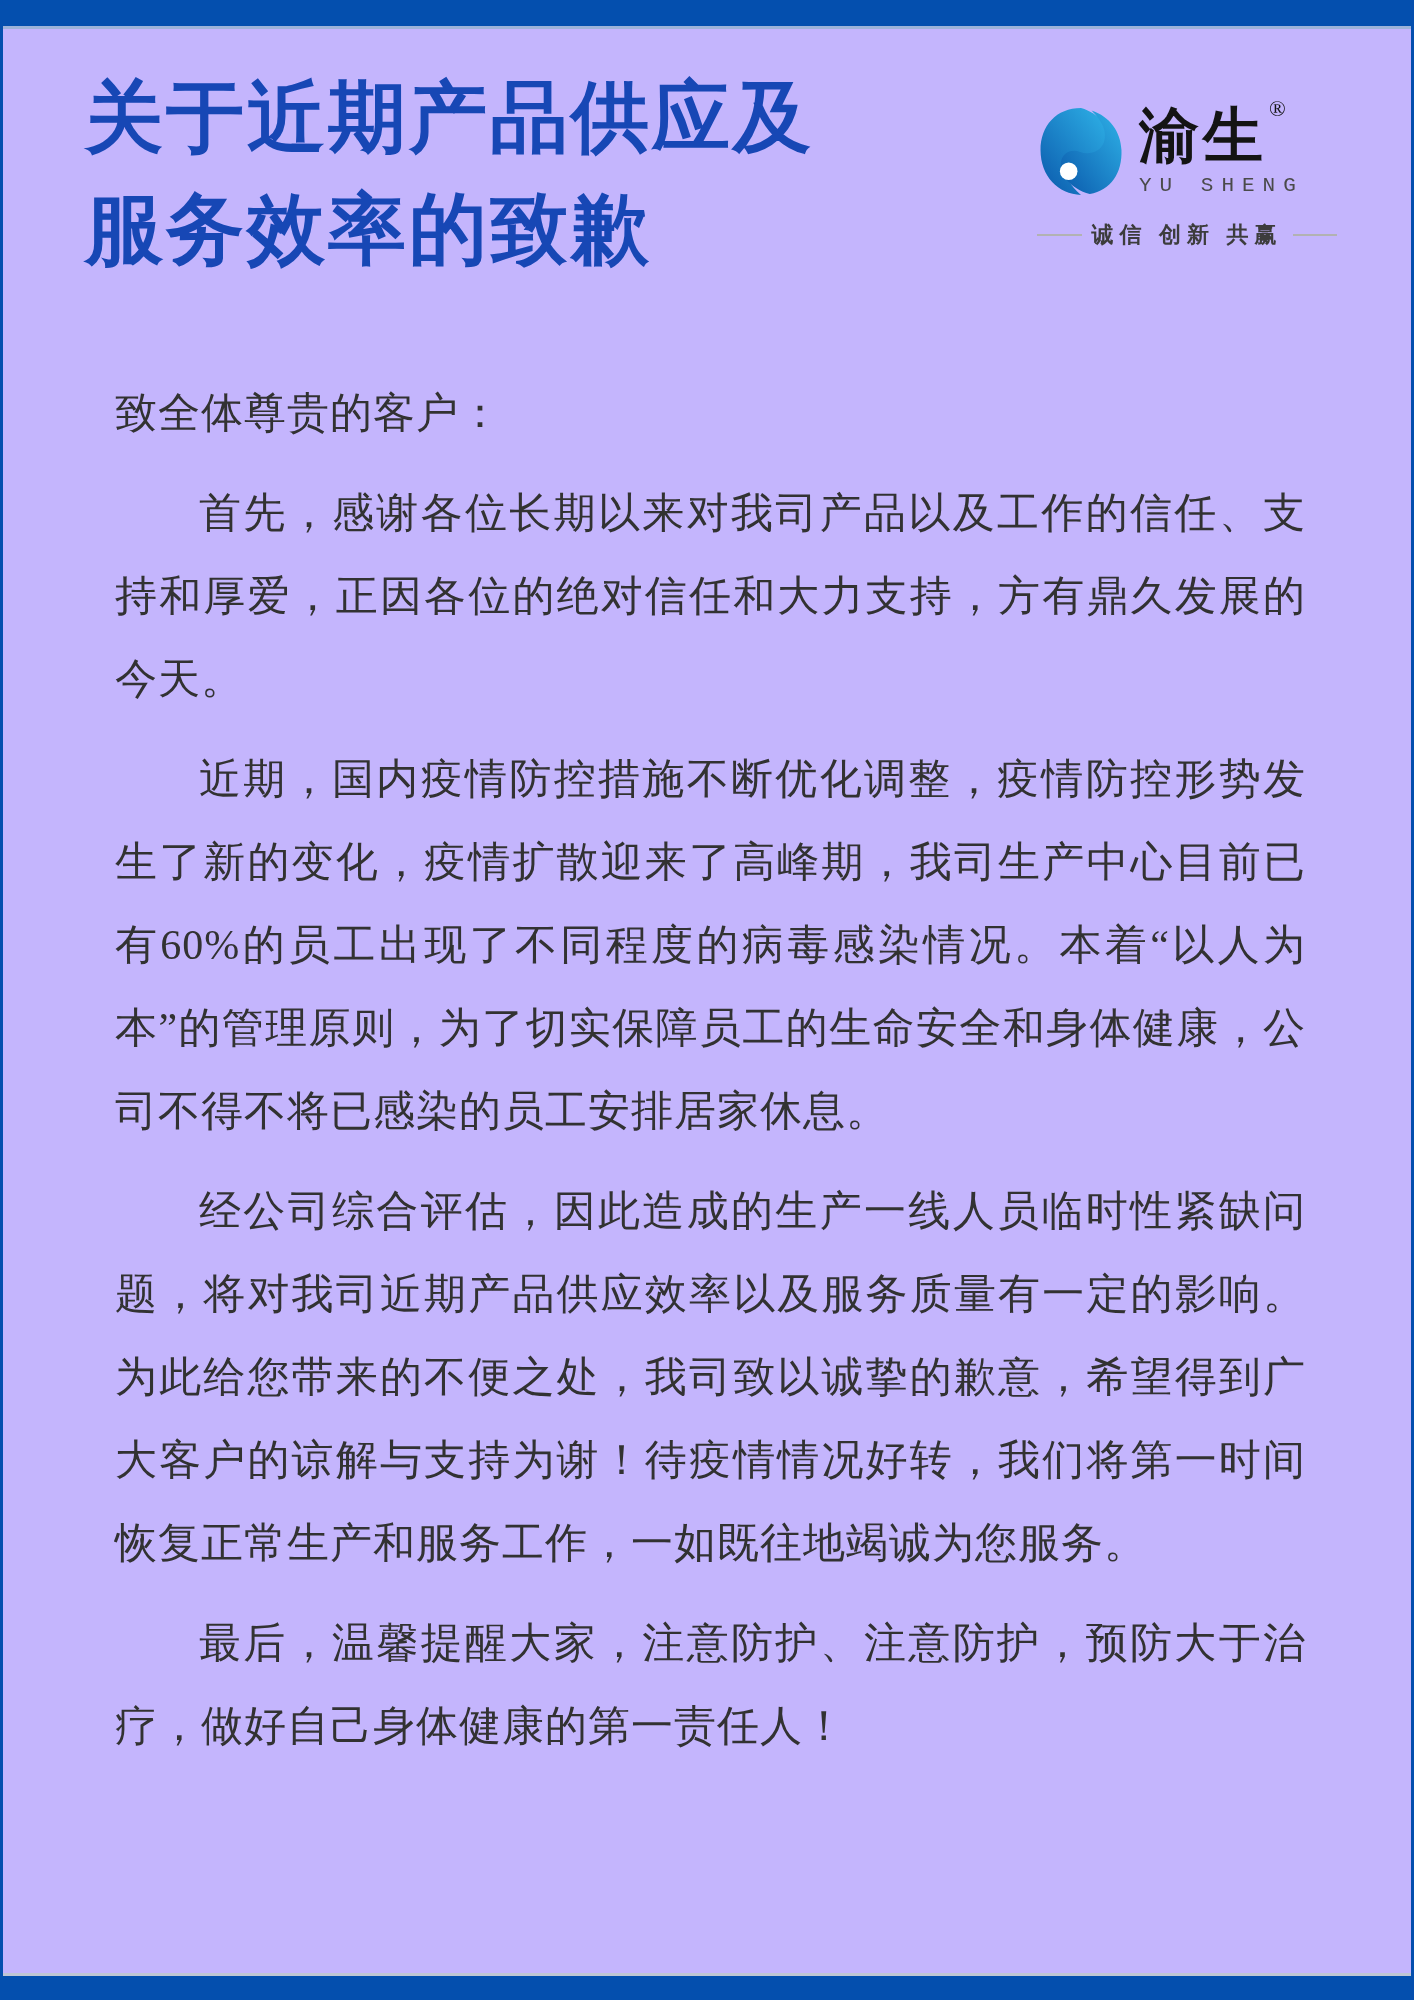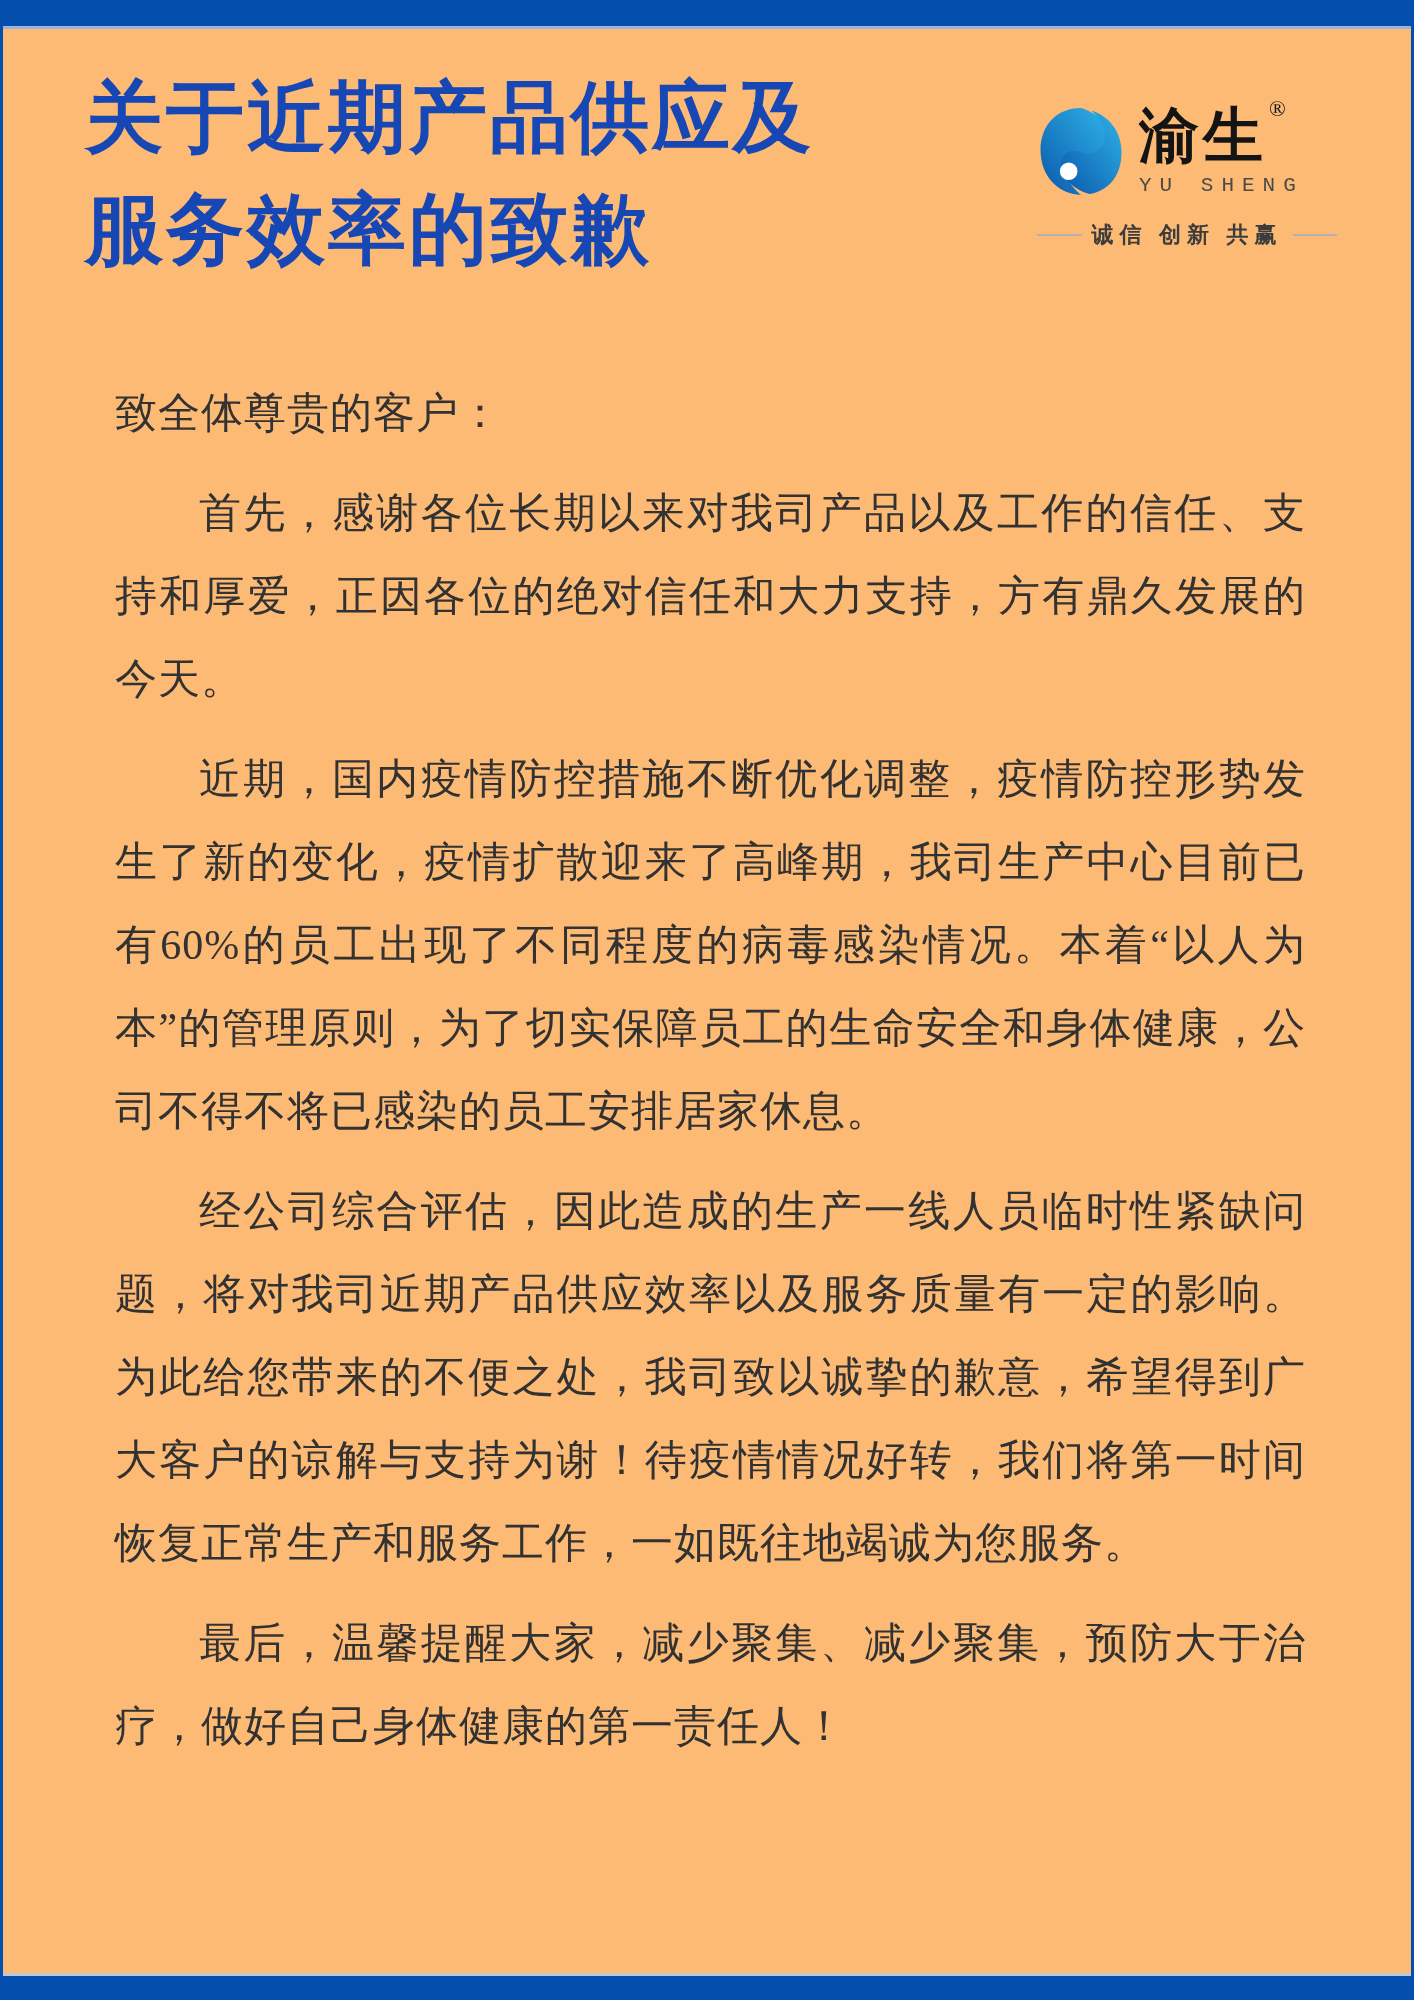--- a/index.html
+++ b/index.html
@@ -1,20 +1,20 @@
 <!DOCTYPE html>
 <html><head>
 <meta charset="utf-8">
 <style>
   html,body { margin:0; padding:0; background:#e8e8e8; }
   .page {
     position:relative;
     width:1414px; height:2000px;
     margin:0 auto;
-    background:#fdba74;
+    background:#c4b5fd;
     box-sizing:border-box;
     border-left:3px solid #044fae;
     border-right:3px solid #044fae;
     overflow:hidden;
     font-family:"Liberation Serif","DejaVu Serif",serif;
   }
   .topbar {
     position:absolute; top:0; left:-3px; right:-3px;
     height:26px; background:#044fae;
     border-bottom:3px solid #9db3d9;
@@ -111,19 +111,19 @@
         <span class="line"></span>
       </div>
     </div>
   </header>
 
   <main class="letter">
     <p class="salutation">致全体尊贵的客户：</p>
     <p class="para">首先，感谢各位长期以来对我司产品以及工作的信任、支持和厚爱，正因各位的绝对信任和大力支持，方有鼎久发展的今天。</p>
     <p class="para">近期，国内疫情防控措施不断优化调整，疫情防控形势发生了新的变化，疫情扩散迎来了高峰期，我司生产中心目前已有60%的员工出现了不同程度的病毒感染情况。本着“以人为本”的管理原则，为了切实保障员工的生命安全和身体健康，公司不得不将已感染的员工安排居家休息。</p>
     <p class="para">经公司综合评估，因此造成的生产一线人员临时性紧缺问题，将对我司近期产品供应效率以及服务质量有一定的影响。为此给您带来的不便之处，我司致以诚挚的歉意，希望得到广大客户的谅解与支持为谢！待疫情情况好转，我们将第一时间恢复正常生产和服务工作，一如既往地竭诚为您服务。</p>
-    <p class="para">最后，温馨提醒大家，减少聚集、减少聚集，预防大于治疗，做好自己身体健康的第一责任人！</p>
+    <p class="para">最后，温馨提醒大家，注意防护、注意防护，预防大于治疗，做好自己身体健康的第一责任人！</p>
 
   </main>
 
   <div class="bottombar"></div>
 
 </div>
 
 </body></html>

